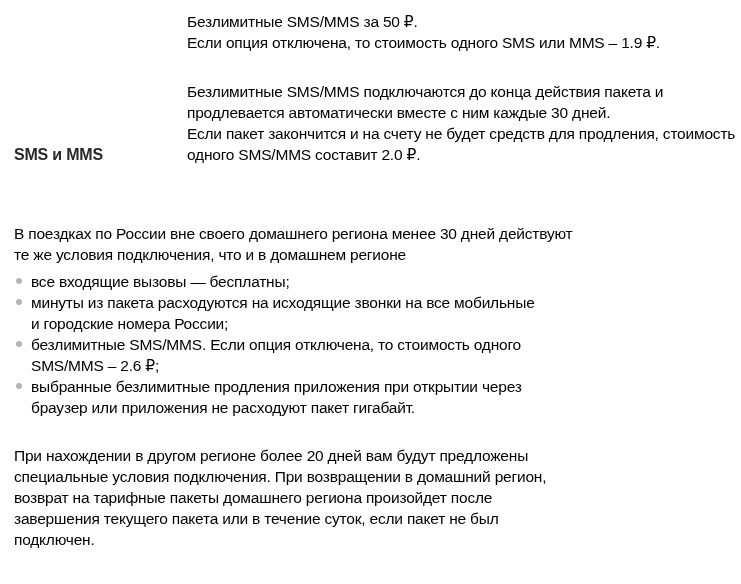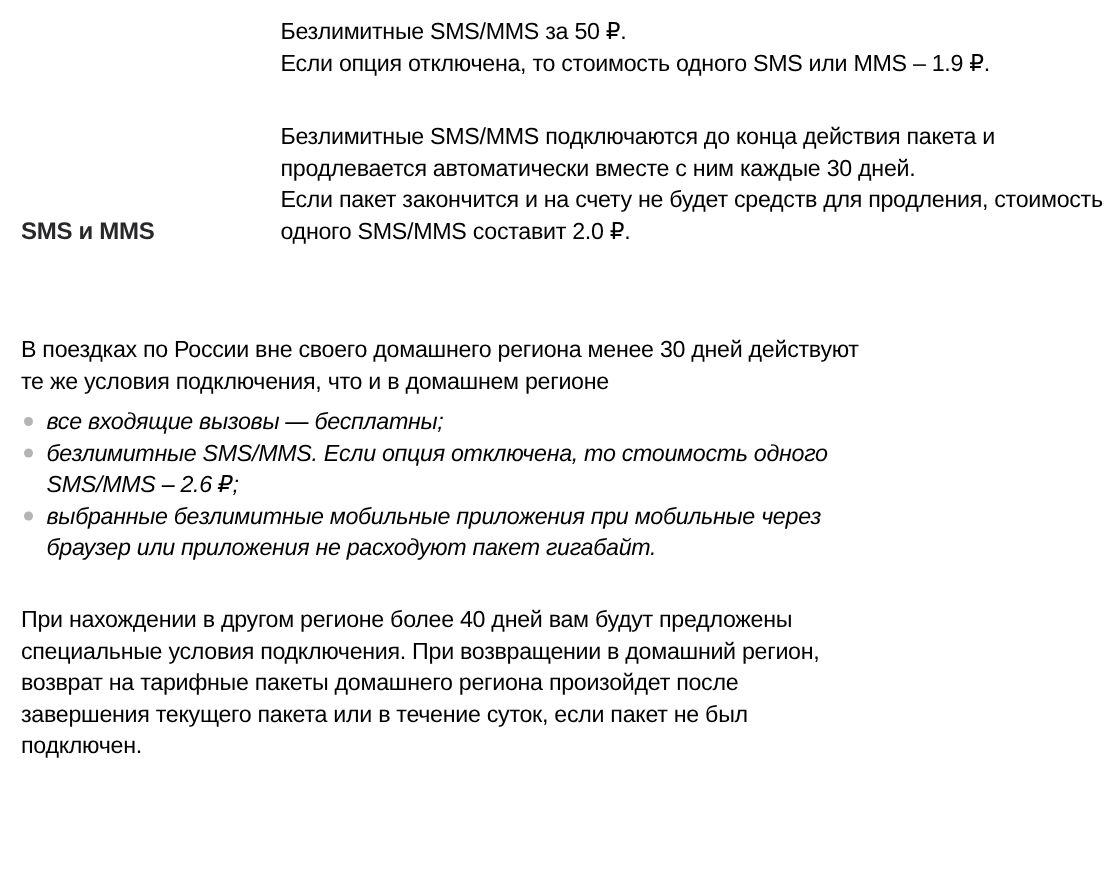--- a/index.html
+++ b/index.html
@@ -50,21 +50,20 @@
   .para-gap {
     margin-top: 28px !important;
   }
   .outro {
     margin-top: 27px !important;
   }
   ul.bullet-list {
     list-style: none;
     margin: 6px 0 0 0;
     padding: 0;
-    font-style: italic;
   }
   ul.bullet-list li {
     position: relative;
     padding-left: 17px;
     white-space: pre;
   }
   ul.bullet-list li .bullet-dot {
     position: absolute;
     left: 2px;
     top: 7px;
@@ -90,26 +89,28 @@
 одного SMS/MMS составит 2.0 ₽.</p>
     </div>
   </div>
 
   <div class="section section-travel">
     <div class="content-col">
       <p>В поездках по России вне своего домашнего региона менее 30 дней действуют
 те же условия подключения, что и в домашнем регионе</p>
       <ul class="bullet-list">
         <li><span class="bullet-dot"></span><span>все входящие вызовы — бесплатны;</span></li>
+        <li><span class="bullet-dot"></span><span>минуты из пакета расходуются на исходящие звонки на все мобильные
+и городские номера России;</span></li>
         <li><span class="bullet-dot"></span><span>безлимитные SMS/MMS. Если опция отключена, то стоимость одного
 SMS/MMS – 2.6 ₽;</span></li>
-        <li><span class="bullet-dot"></span><span>выбранные безлимитные мобильные приложения при мобильные через
+        <li><span class="bullet-dot"></span><span>выбранные безлимитные продления приложения при открытии через
 браузер или приложения не расходуют пакет гигабайт.</span></li>
       </ul>
-      <p class="outro">При нахождении в другом регионе более 40 дней вам будут предложены
+      <p class="outro">При нахождении в другом регионе более 20 дней вам будут предложены
 специальные условия подключения. При возвращении в домашний регион,
 возврат на тарифные пакеты домашнего региона произойдет после
 завершения текущего пакета или в течение суток, если пакет не был
 подключен.</p>
     </div>
   </div>
 
 </div>
 
 </body></html>

